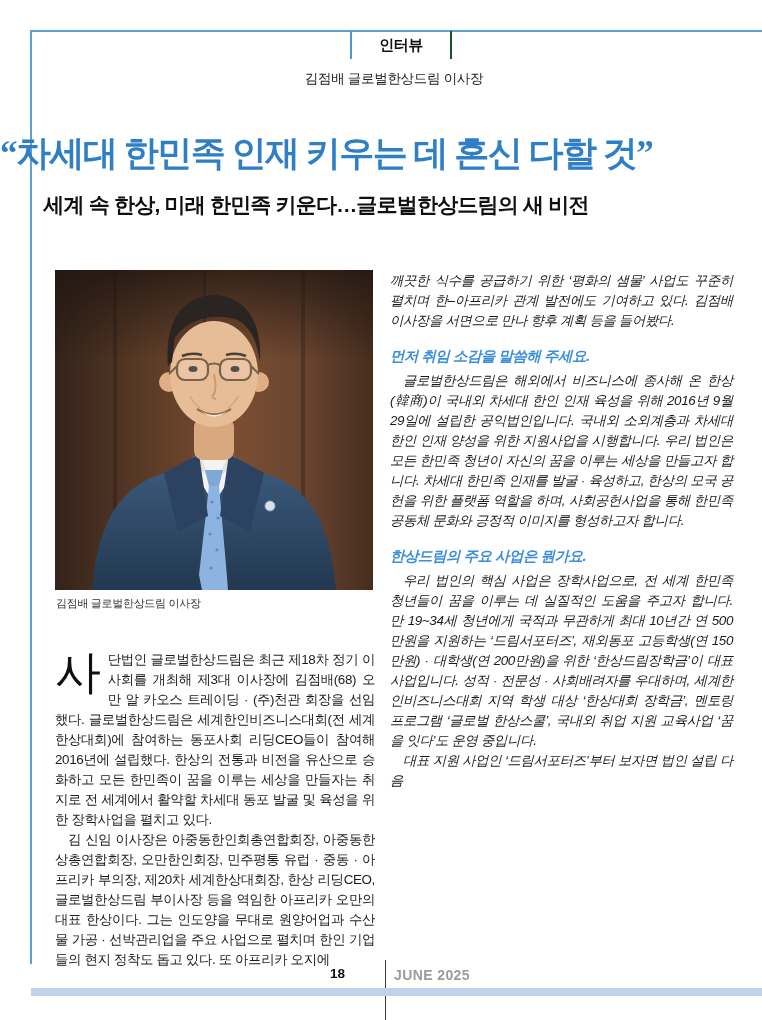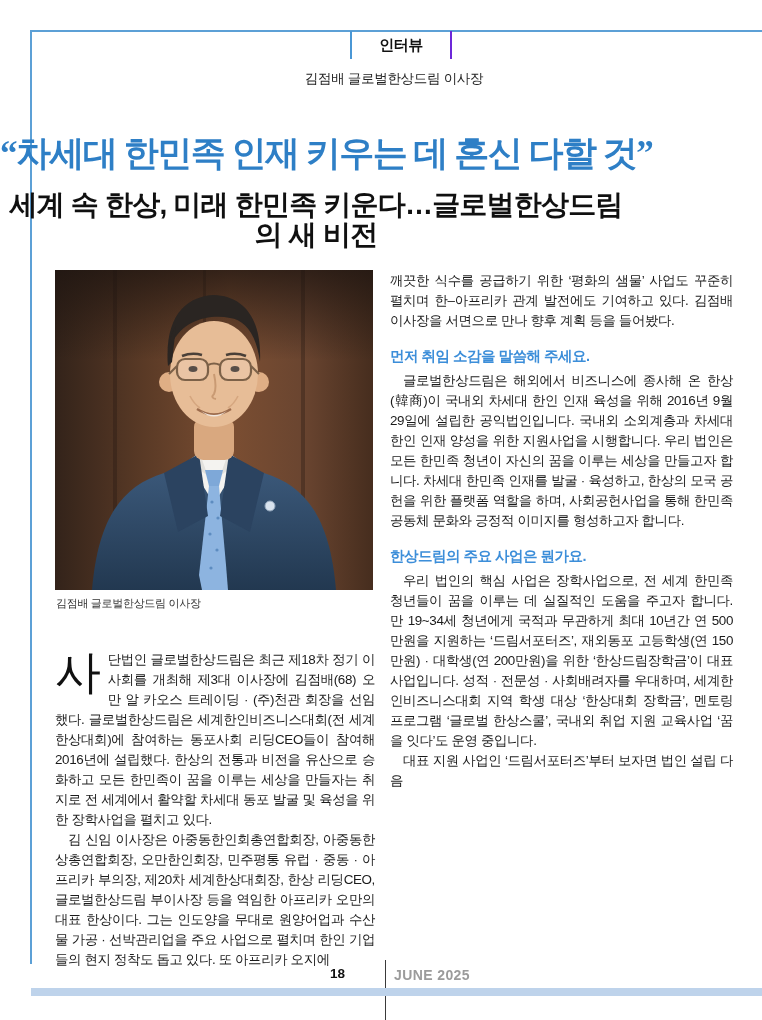--- a/index.html
+++ b/index.html
@@ -9,46 +9,46 @@
     font-family:"Liberation Sans","DejaVu Sans",sans-serif;
     color:#1b1b1b;
   }
   
   .top-rule{position:absolute;left:30px;top:30px;width:732px;height:2px;background:#5ca0d6;}
   .left-rule{position:absolute;left:30px;top:30px;width:2px;height:934px;background:#5ca0d6;}
   .bottom-bar{position:absolute;left:31px;top:988px;width:731px;height:8px;background:#bed3eb;}
   
   .tag-box{
     position:absolute;left:350px;top:31px;width:98px;height:28px;
-    border-left:2px solid #4a97d5;border-right:2px solid #6d28d9;
+    border-left:2px solid #4a97d5;border-right:2px solid #14532d;
     text-align:center;font-size:15px;font-weight:700;line-height:27px;color:#111;
     letter-spacing:-0.5px;
   }
   .byline{
     position:absolute;left:55px;top:70px;width:678px;text-align:center;
     font-size:13.5px;color:#222;letter-spacing:-0.3px;
   }
   .headline{
     position:absolute;left:0;top:130px;width:762px;margin:0;
     font-family:"Liberation Serif","DejaVu Serif",serif;
     font-size:35px;font-weight:700;color:#2e7fc6;letter-spacing:-1.5px;line-height:48px;
   }
   .subheadline{
     position:absolute;left:0;top:190px;width:632px;margin:0;text-align:center;
-    font-size:28px;font-weight:700;color:#101010;letter-spacing:-0.8px;line-height:30px;
+    font-size:21px;font-weight:700;color:#101010;letter-spacing:-0.8px;line-height:30px;
   }
   
   .photo{position:absolute;left:55px;top:270px;width:318px;height:320px;margin:0;overflow:hidden;}
   .photo svg{display:block;}
   .caption{position:absolute;left:56px;top:596px;width:318px;font-size:11px;color:#333;letter-spacing:-0.3px;}
   
   .col{position:absolute;font-size:13.4px;line-height:20px;text-align:justify;letter-spacing:-0.35px;color:#1b1b1b;}
   .col p{margin:0;}
   .col-left{left:55px;top:650px;width:320px;}
-  .col-right{left:390px;top:271px;width:343px;}
+  .col-right{left:390px;top:271px;width:343px;font-style:italic;}
   .dropcap{
     float:left;font-size:46px;line-height:40px;margin:2px 7px 0 0;color:#111;font-weight:400;
   }
   .indent{text-indent:13px;}
   .qhead{
     color:#3c8ed9;font-size:14.5px;font-weight:700;margin:15px 0 5px 0;
     letter-spacing:-0.5px;line-height:20px;text-align:left;
   }
   
   .pageno{position:absolute;left:330px;top:966px;width:50px;text-align:left;font-size:13.5px;font-weight:700;color:#111;}

